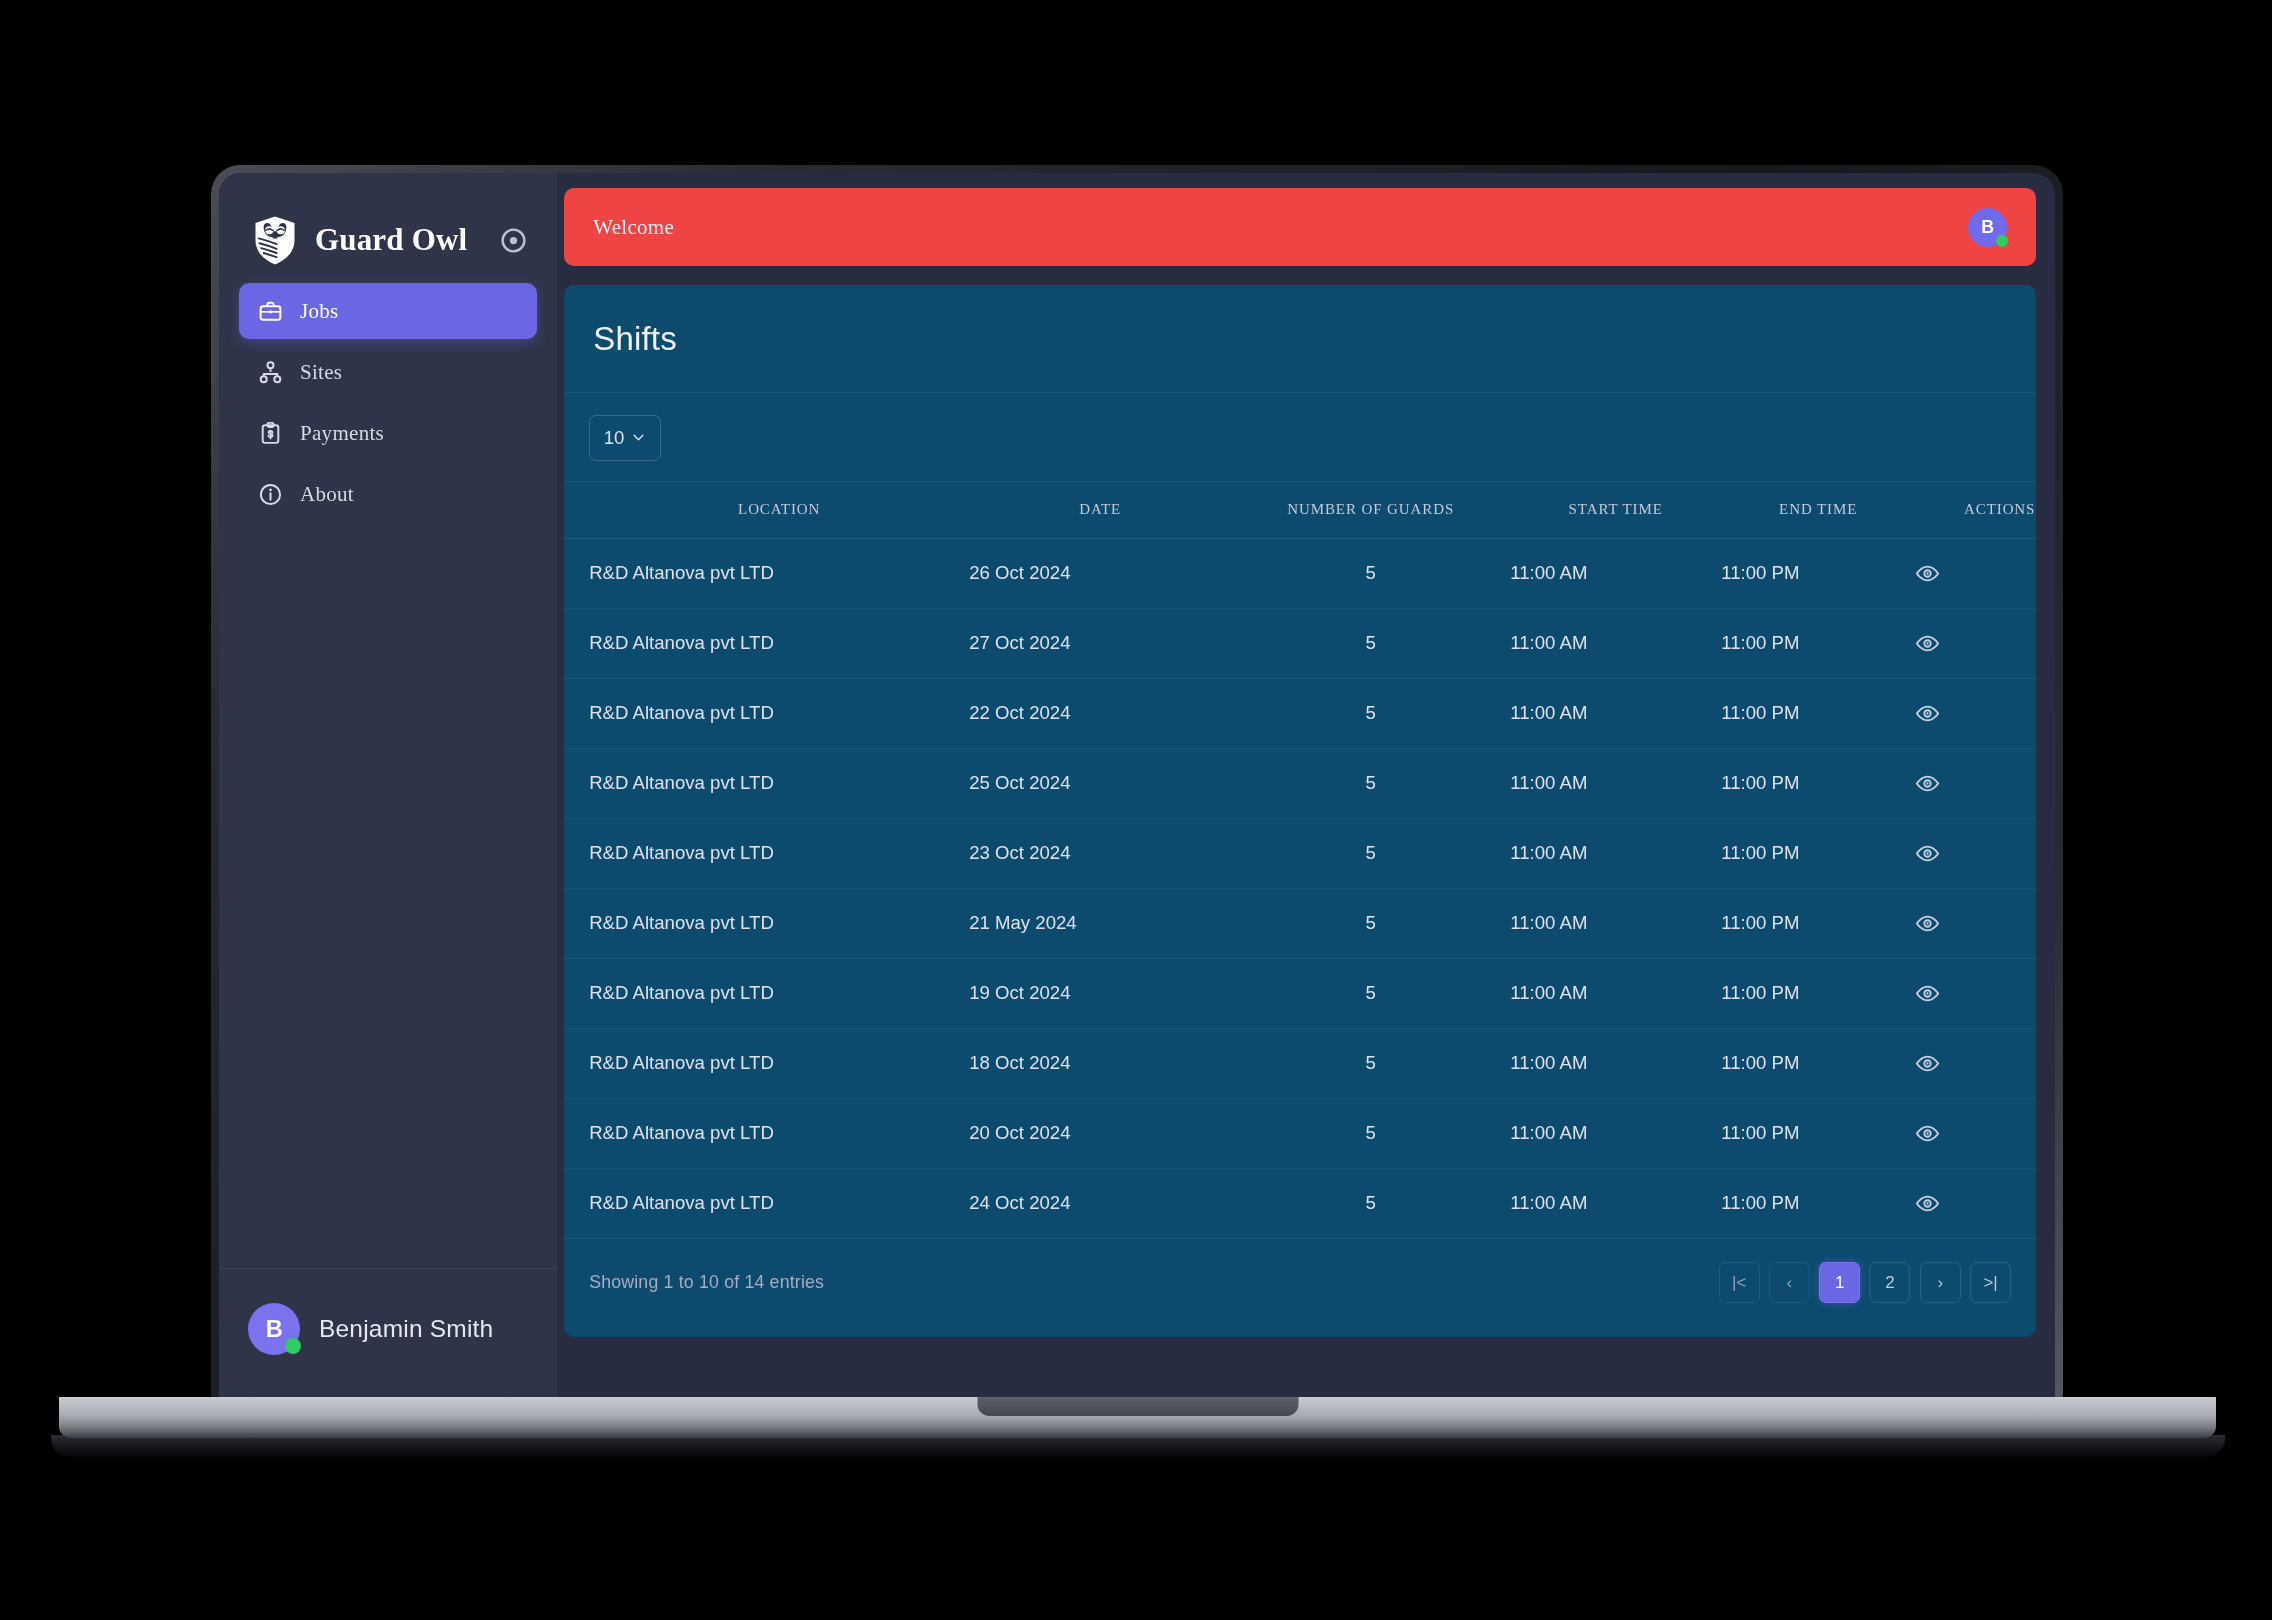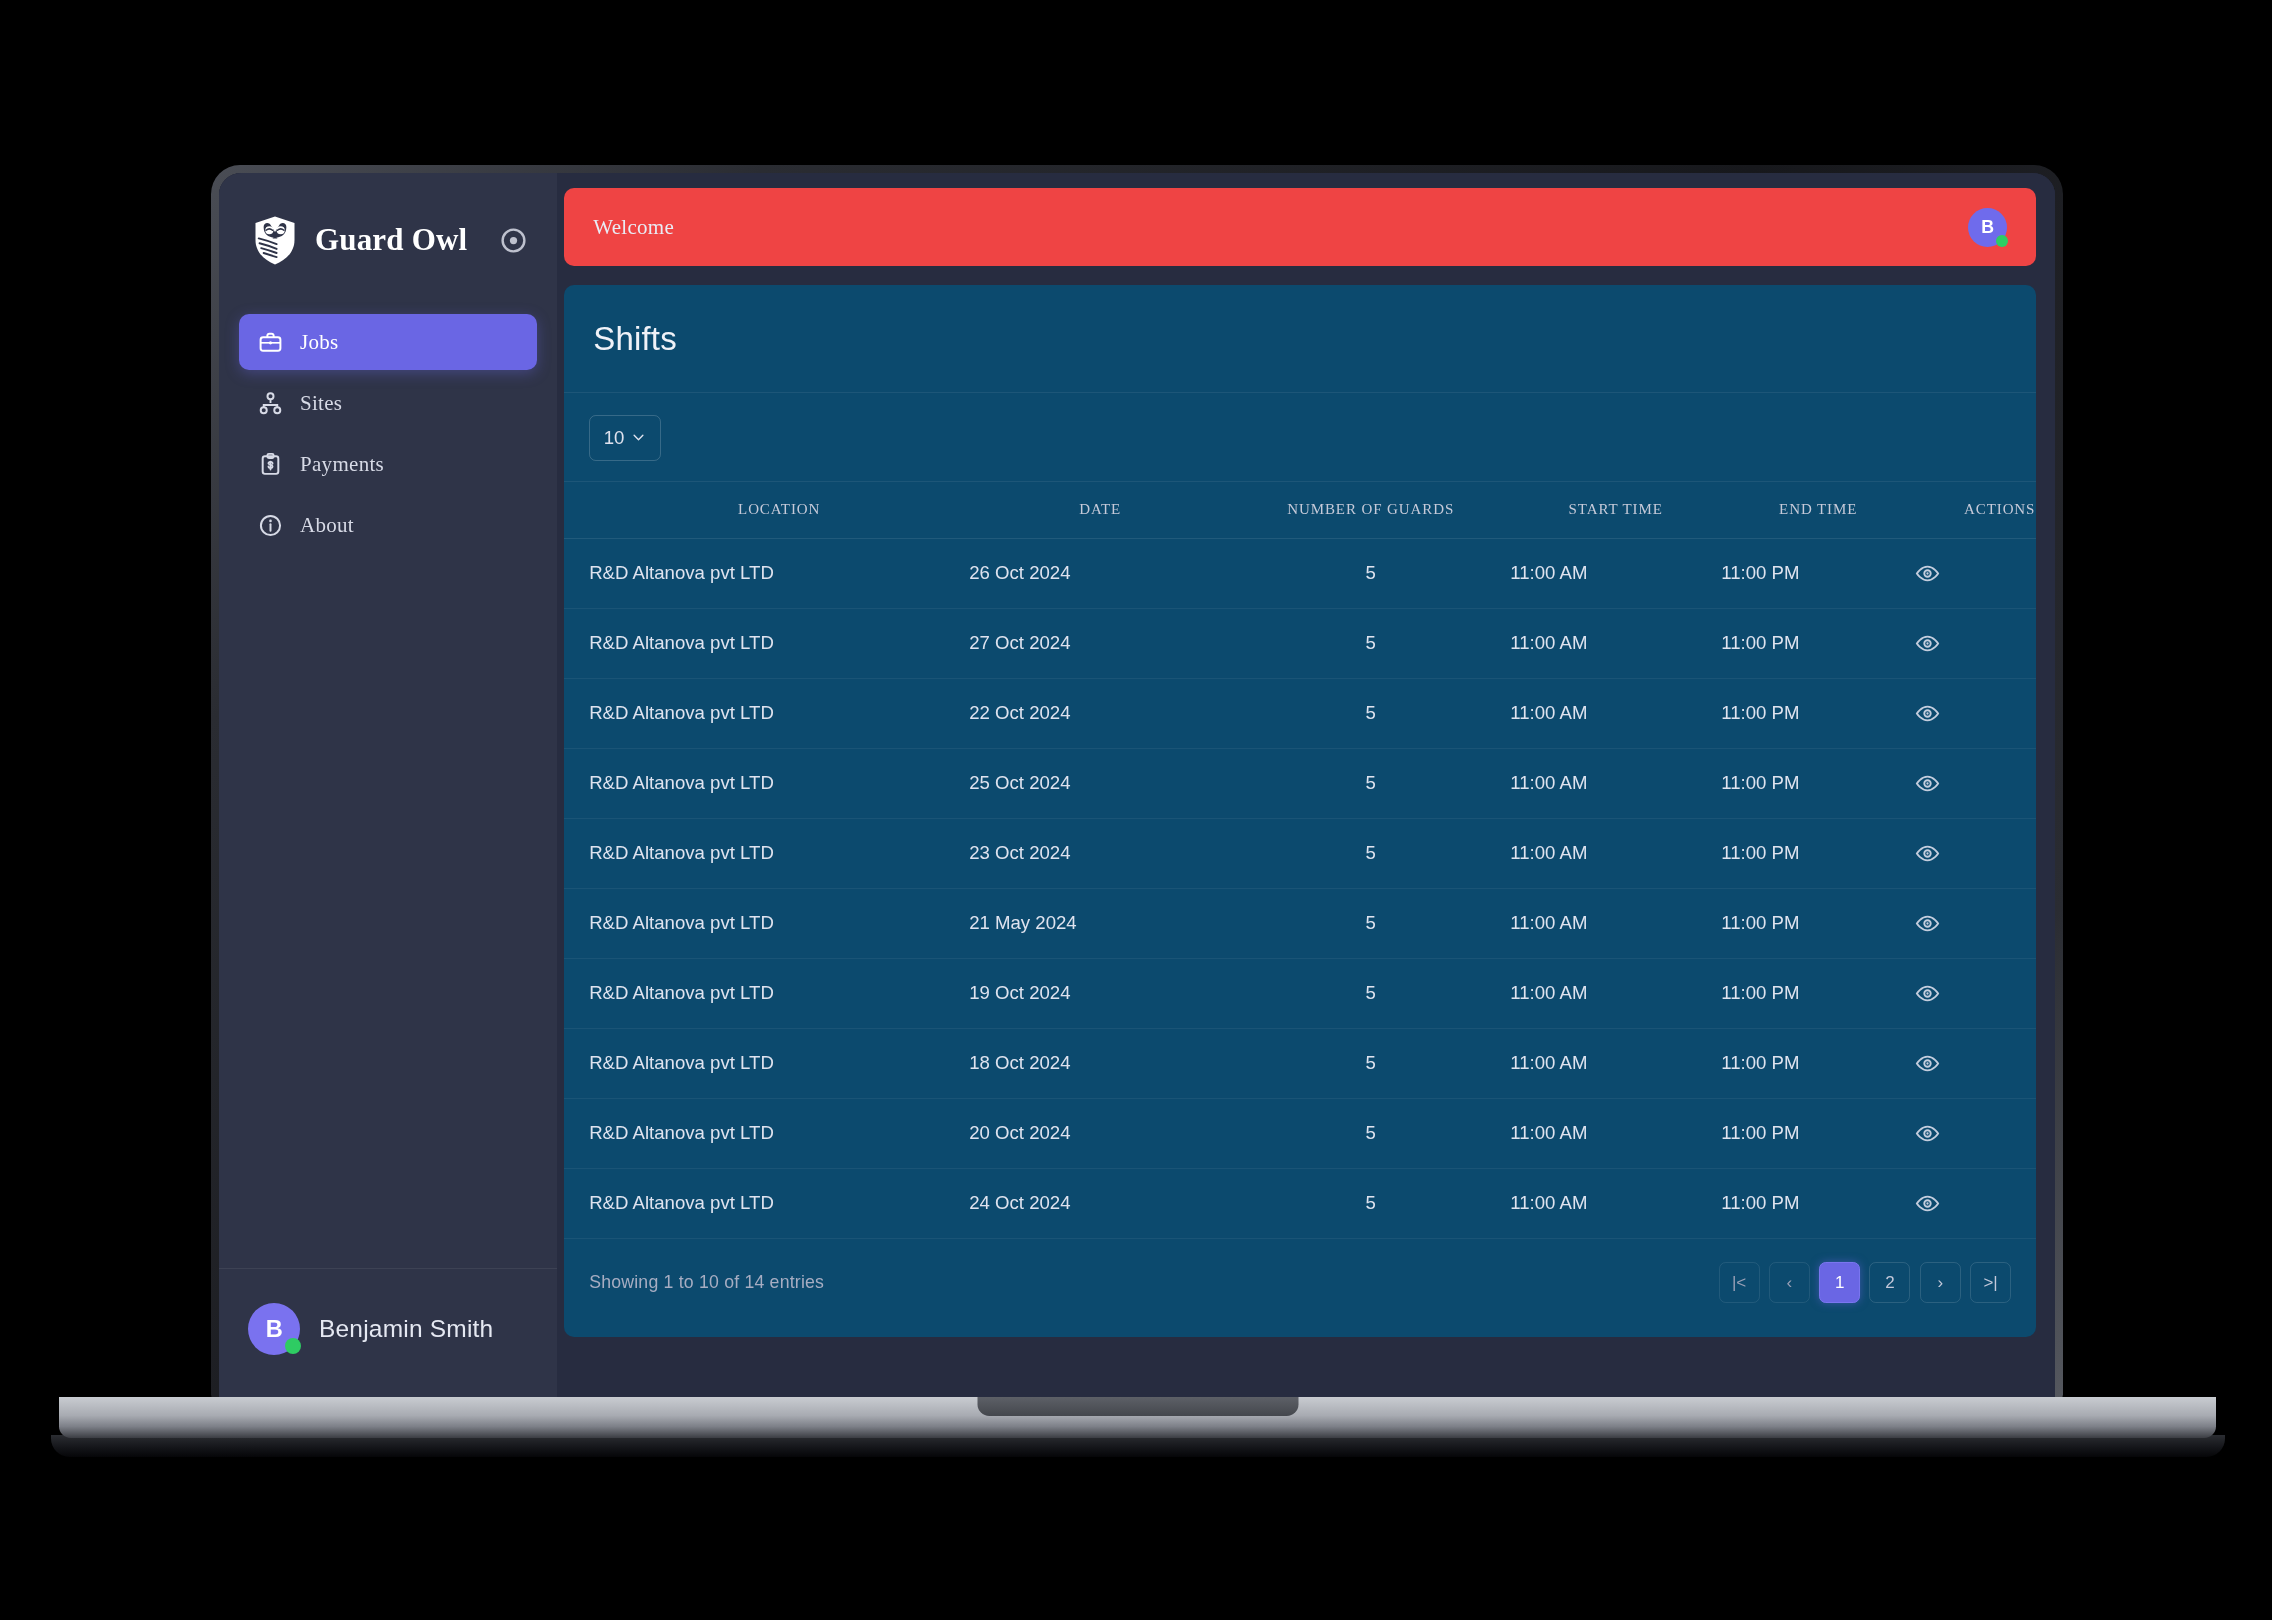--- a/index.html
+++ b/index.html
@@ -120,21 +120,21 @@
   .sidebar-toggle {
     margin-left: auto;
     width: 29px; height: 29px;
     flex: 0 0 29px;
     display: block;
     cursor: pointer;
     opacity: .85;
   }
 
   .nav {
-    margin-top: 48px;
+    margin-top: 17px;
     padding: 0 20px;
     display: flex;
     flex-direction: column;
     gap: 5px;
   }
   .nav-item {
     display: flex;
     align-items: center;
     gap: 17px;
     height: 56px;

